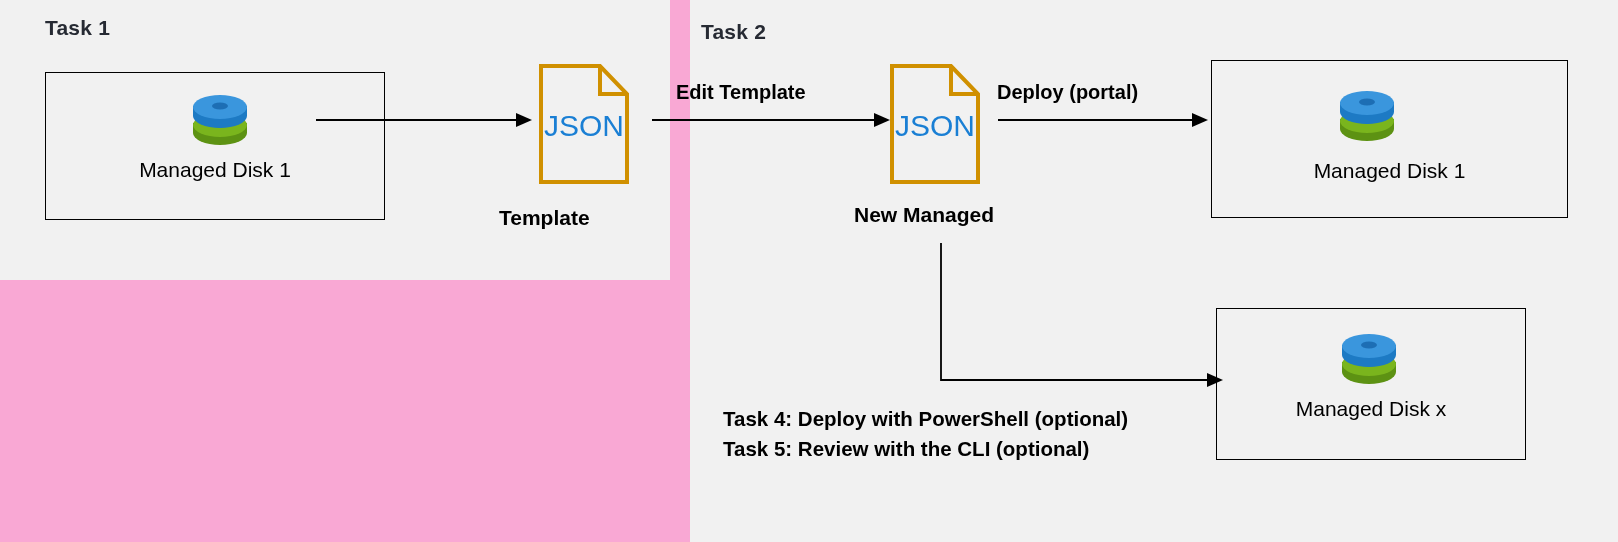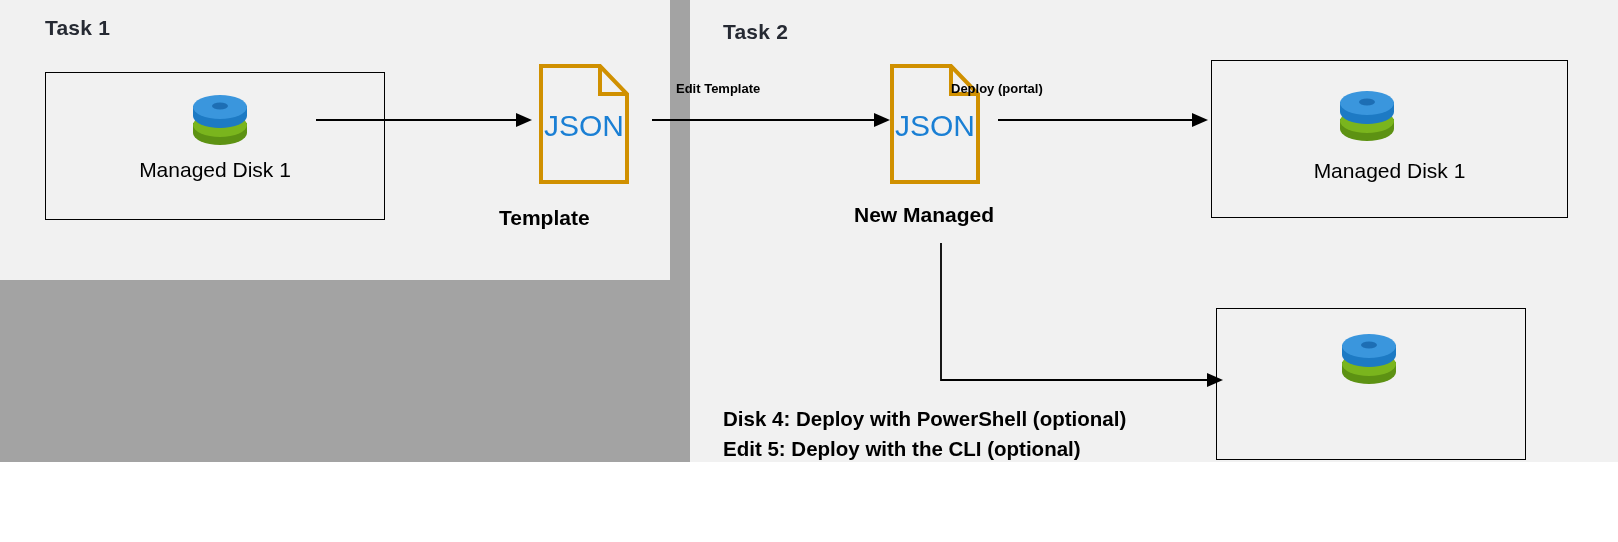--- a/index.html
+++ b/index.html
@@ -3,22 +3,22 @@
 <meta charset="utf-8">
 <style>
   html, body {
     margin: 0;
     padding: 0;
     background: #ffffff;
   }
   #canvas {
     position: relative;
     width: 1618px;
-    height: 462px;
-    background: #a3a3a3;
+    height: 542px;
+    background: #f9a8d4;
     font-family: "Liberation Sans", sans-serif;
     overflow: hidden;
   }
   .panel {
     position: absolute;
     background: #f1f1f1;
   }
   .panel-left  { left: 0px;   top: 0px; width: 670px; height: 280px; }
   .panel-right { left: 690px; top: 0px; width: 928px; height: 542px; }
 
@@ -53,21 +53,21 @@
     color: #000000;
     font-weight: bold;
     font-size: 21px;
     white-space: nowrap;
   }
 
   .arrow-label {
     position: absolute;
     color: #000000;
     font-weight: bold;
-    font-size: 13px;
+    font-size: 20px;
     white-space: nowrap;
   }
 
   .optional-block {
     position: absolute;
     color: #000000;
     font-weight: bold;
     font-size: 20.5px;
     line-height: 30px;
     white-space: nowrap;
@@ -114,38 +114,38 @@
   </svg>
 
   <svg class="doc-icon" style="left:538px; top:63px;" width="94" height="122" viewBox="0 0 94 122">
     <path d="M3 3 L62 3 L89 31 L89 119 L3 119 Z" fill="none" stroke="#d09000" stroke-width="4" stroke-linejoin="miter"></path>
     <path d="M62 3 L62 31 L89 31" fill="none" stroke="#d09000" stroke-width="4" stroke-linejoin="miter"></path>
     <text class="json-text" x="46" y="73" text-anchor="middle">JSON</text>
   </svg>
 
   <div class="caption-black" style="left:499px; top:206px;text-align:right;">Template</div>
 
-  <div class="task-label" style="left:723px; top:20px;text-align:right;">Task 2</div>
+  <div class="task-label" style="left:701px; top:20px;text-align:right;">Task 2</div>
 
   <div class="arrow-label" style="left:676px; top:81px;">Edit Template</div>
 
   <svg class="connector" style="left:652px; top:105px;" width="240" height="30" viewBox="0 0 240 30">
     <line x1="0" y1="15" x2="222" y2="15" stroke="#000000" stroke-width="1.8"></line>
     <polygon points="222,8 238,15 222,22" fill="#000000"></polygon>
   </svg>
 
   <svg class="doc-icon" style="left:889px; top:63px;" width="94" height="122" viewBox="0 0 94 122">
     <path d="M3 3 L62 3 L89 31 L89 119 L3 119 Z" fill="none" stroke="#d09000" stroke-width="4" stroke-linejoin="miter"></path>
     <path d="M62 3 L62 31 L89 31" fill="none" stroke="#d09000" stroke-width="4" stroke-linejoin="miter"></path>
     <text class="json-text" x="46" y="73" text-anchor="middle">JSON</text>
   </svg>
 
   <div class="caption-black" style="left:854px; top:203px;">New Managed</div>
 
-  <div class="arrow-label" style="left:951px; top:81px;">Deploy (portal)</div>
+  <div class="arrow-label" style="left:997px; top:81px;">Deploy (portal)</div>
 
   <svg class="connector" style="left:998px; top:105px;" width="212" height="30" viewBox="0 0 212 30">
     <line x1="0" y1="15" x2="194" y2="15" stroke="#000000" stroke-width="1.8"></line>
     <polygon points="194,8 210,15 194,22" fill="#000000"></polygon>
   </svg>
 
   <div class="box" style="left:1211px; top:60px; width:357px; height:158px;"></div>
 
   <svg class="disk-icon" style="left:1332px; top:86px;" width="70" height="62" viewBox="0 0 70 62">
     <ellipse cx="35" cy="43" rx="27" ry="12" fill="#5d9213"></ellipse>
@@ -172,19 +172,20 @@
     <ellipse cx="35" cy="43" rx="27" ry="12" fill="#5d9213"></ellipse>
     <rect x="8" y="33" width="54" height="10" fill="#5d9213"></rect>
     <ellipse cx="35" cy="35" rx="27" ry="12" fill="#7ab51d"></ellipse>
     <ellipse cx="35" cy="34" rx="8" ry="3.5" fill="#5d9213"></ellipse>
     <ellipse cx="35" cy="26" rx="27" ry="12" fill="#1d7ac4"></ellipse>
     <rect x="8" y="16" width="54" height="10" fill="#1d7ac4"></rect>
     <ellipse cx="35" cy="17" rx="27" ry="12" fill="#3a96dd"></ellipse>
     <ellipse cx="35" cy="16" rx="8" ry="3.5" fill="#1d6eb4"></ellipse>
   </svg>
 
+  <div class="box-caption" style="left:1216px; top:397px; width:310px;">Managed Disk x</div>
 
   <div class="optional-block" style="left:723px; top:404px;">
-    <div>Disk 4: Deploy with PowerShell (optional)</div>
-    <div>Edit 5: Deploy with the CLI (optional)</div>
+    <div>Task 4: Deploy with PowerShell (optional)</div>
+    <div>Task 5: Review with the CLI (optional)</div>
   </div>
 
 </div>
 
 </body></html>

